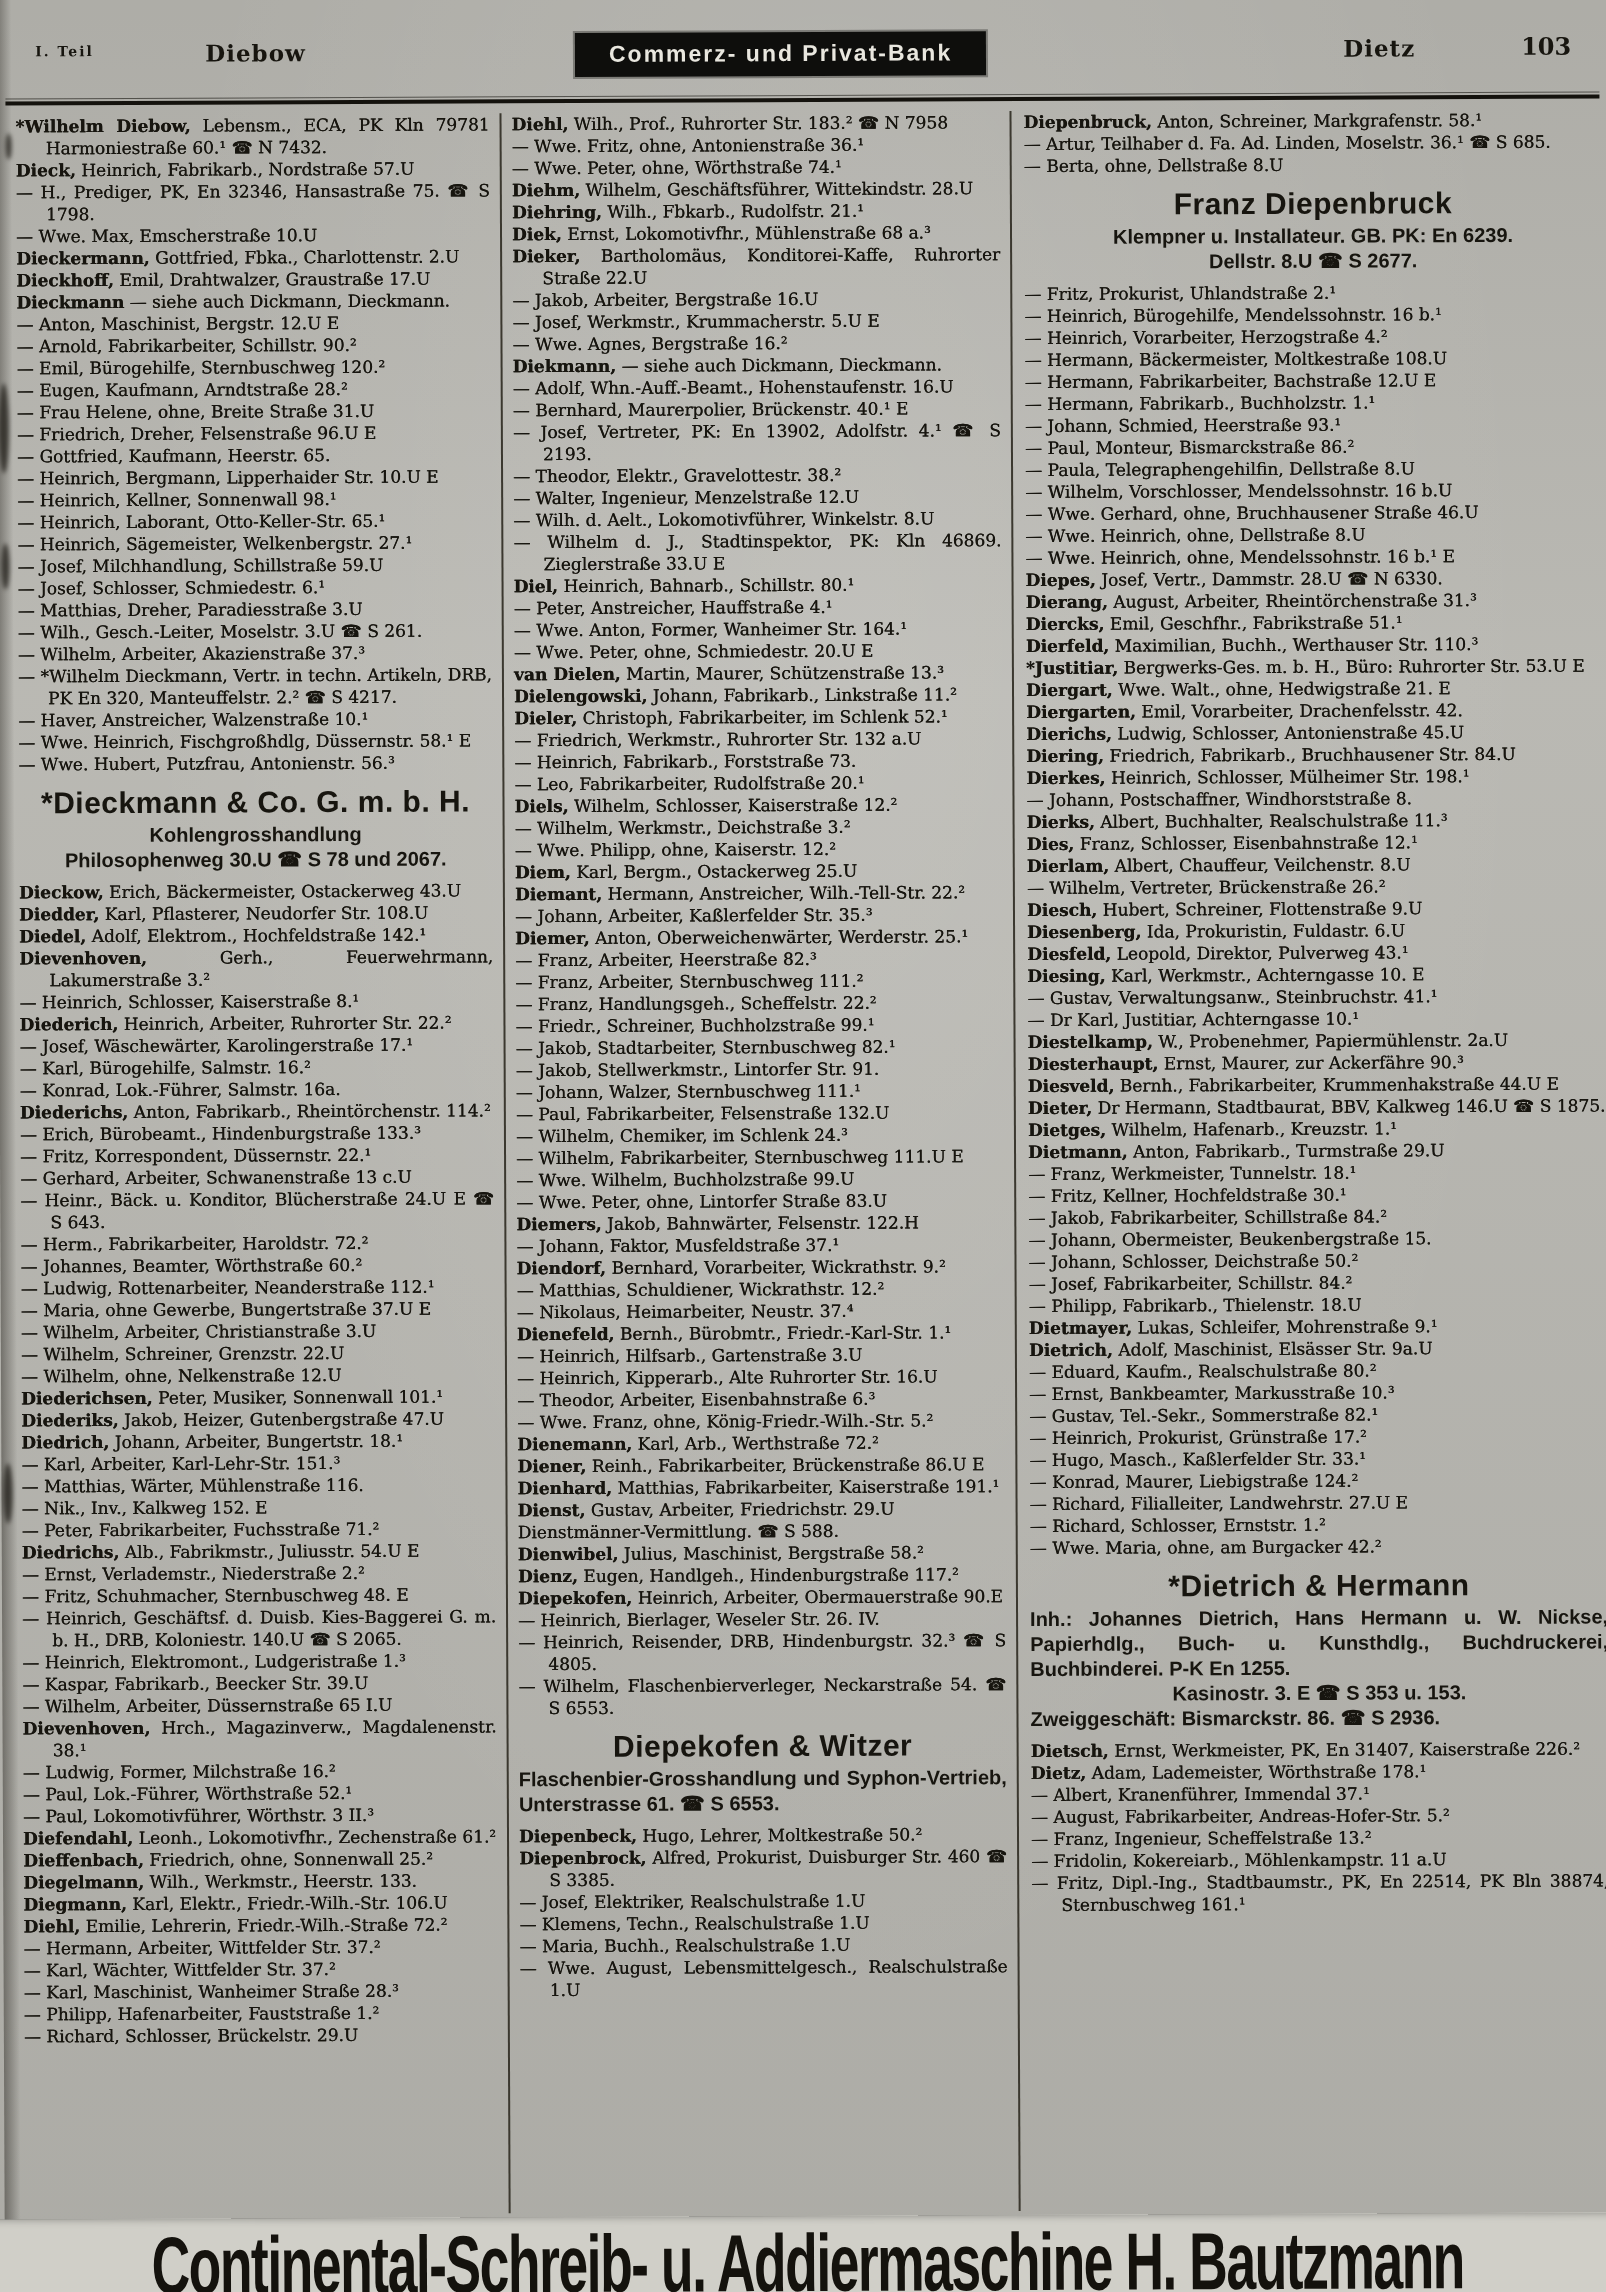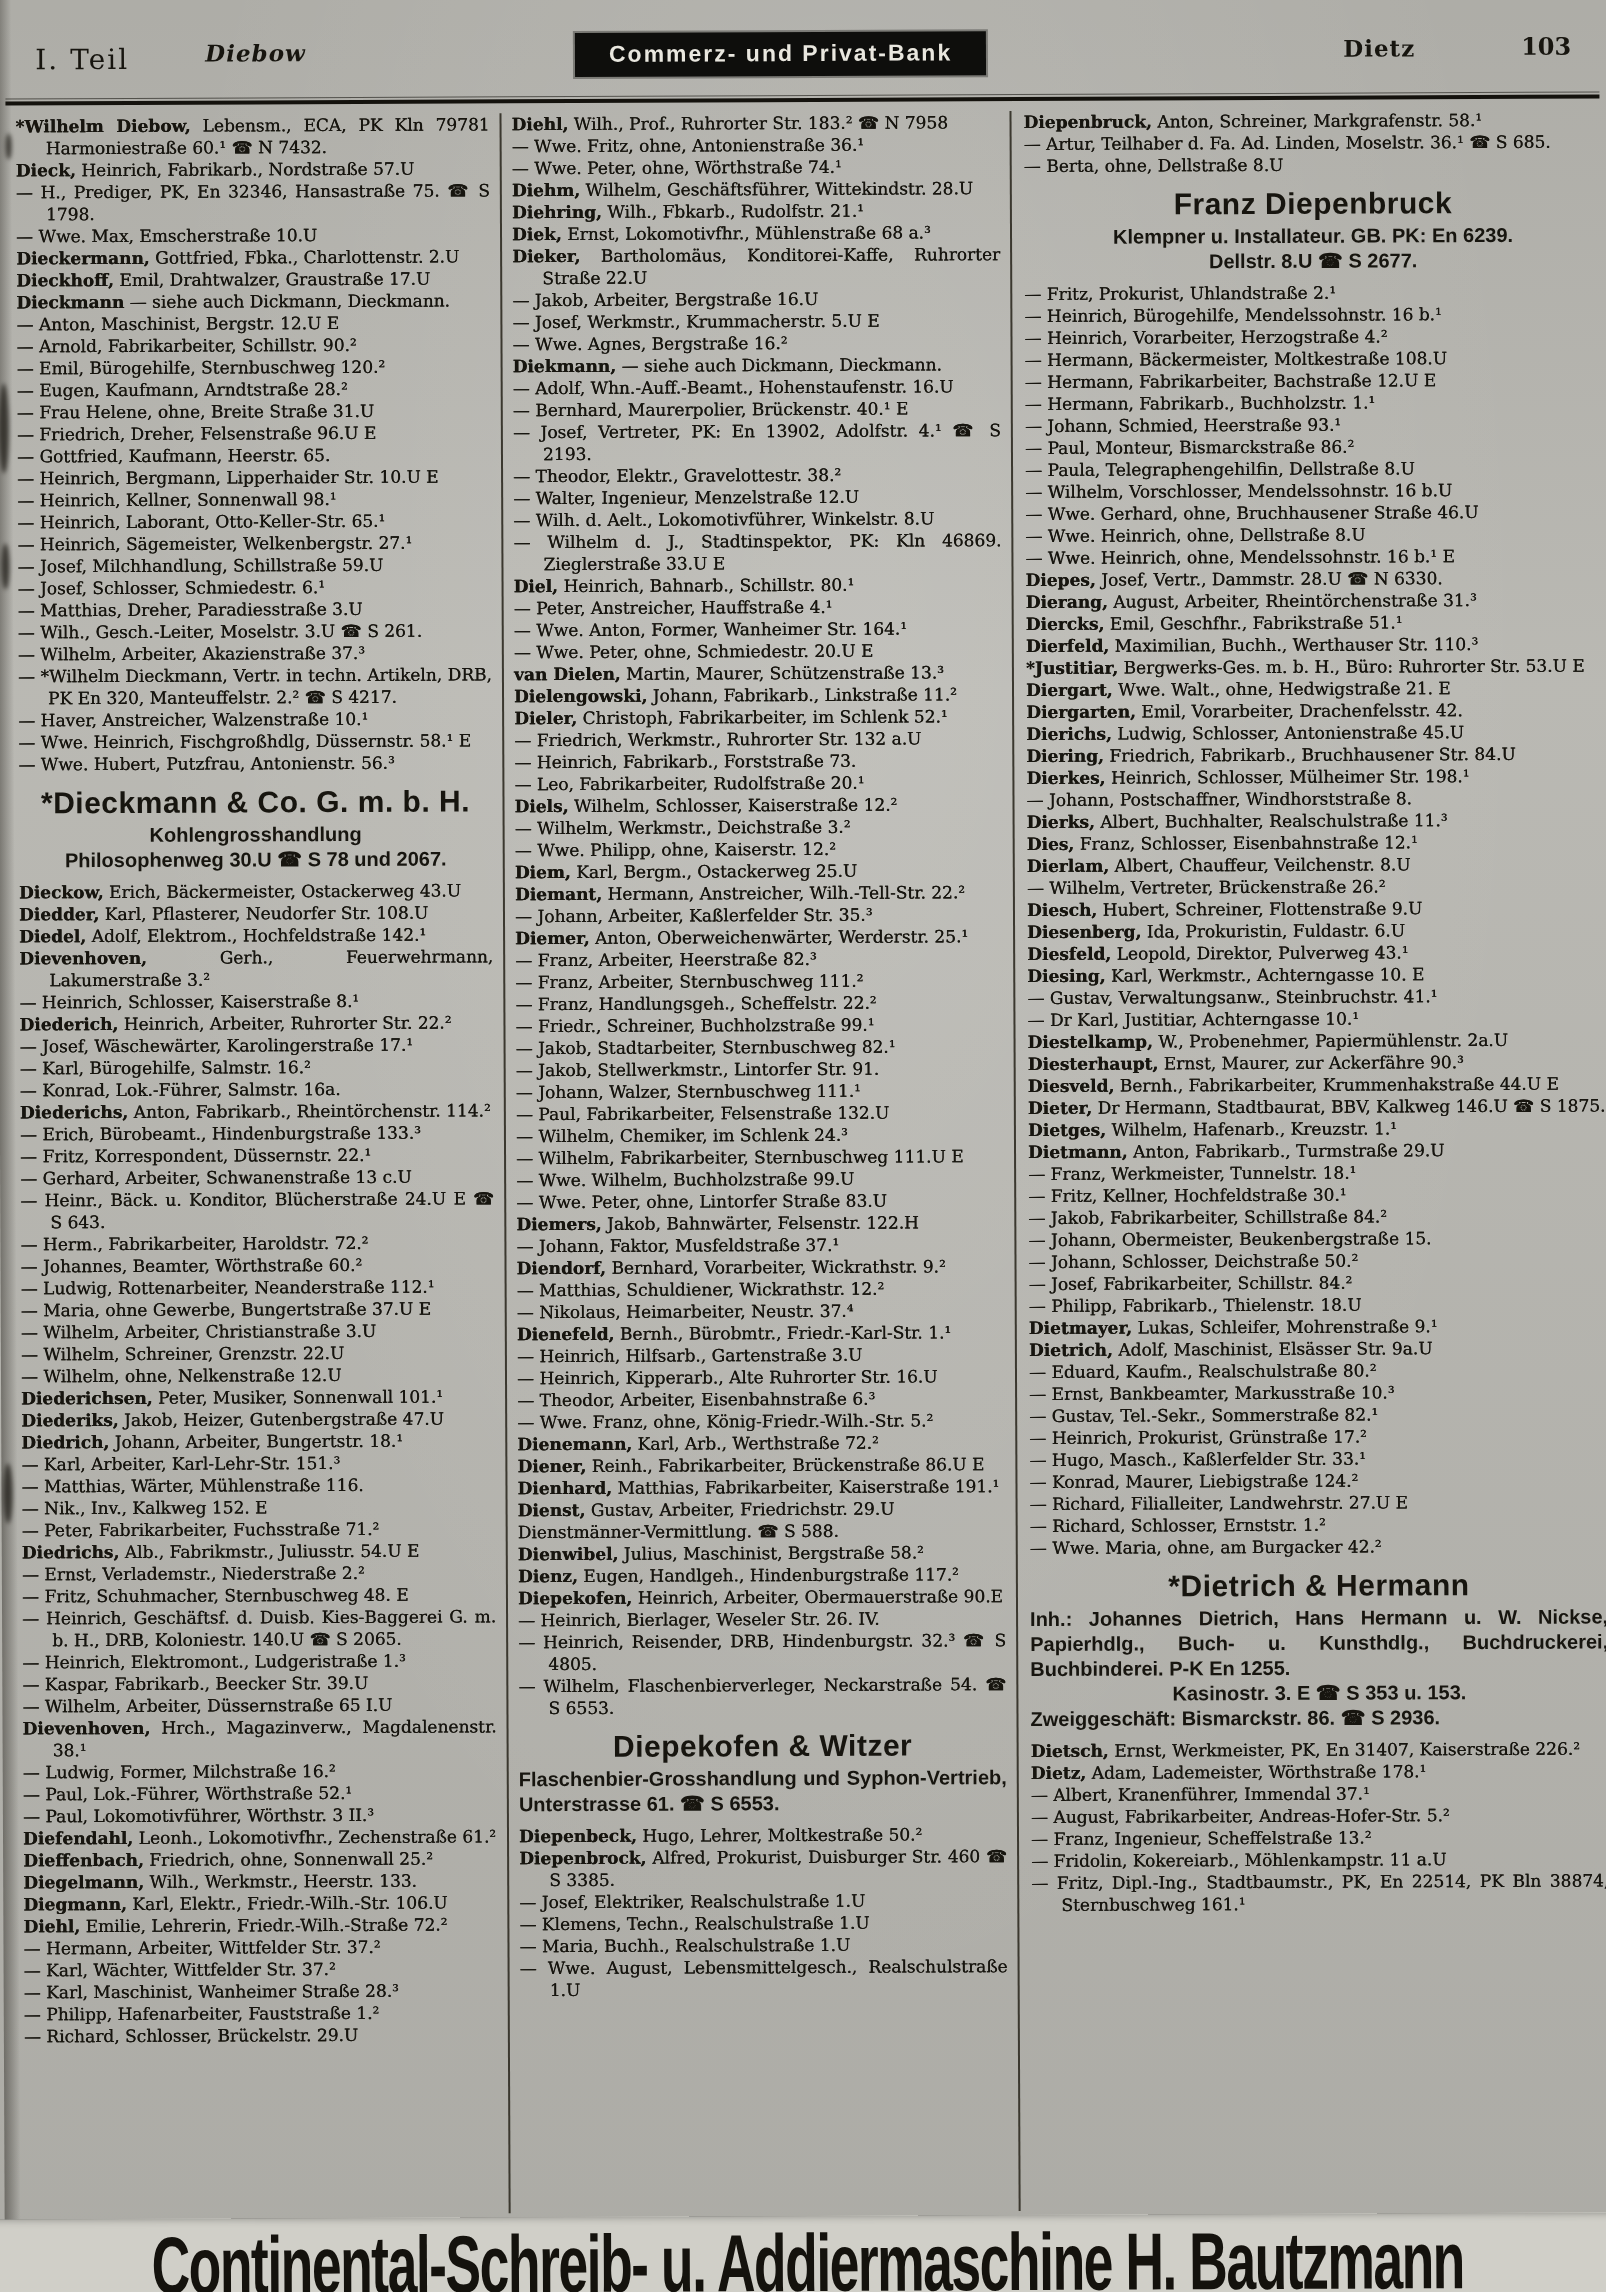--- a/index.html
+++ b/index.html
@@ -22,22 +22,22 @@
   .edge-shadow{position:absolute;left:20px;top:0;bottom:0;width:16px;
     background:linear-gradient(90deg, rgba(35,32,26,0.45), rgba(35,32,26,0));}
   .smudge{position:absolute;background:rgba(28,25,20,0.75);border-radius:50%;filter:blur(2px);}
   .s1{left:22px;top:400px;width:10px;height:90px;}
   .s2{left:24px;top:560px;width:8px;height:46px;}
   .s3{left:22px;top:1480px;width:9px;height:60px;}
   .s4{left:30px;top:150px;width:6px;height:26px;}
 
   
   .header{position:absolute;top:52px;left:60px;right:46px;height:52px;}
-  .h-part{position:absolute;left:0;top:8px;font-size:28px;font-weight:normal;letter-spacing:2px;}
-  .h-name-left{position:absolute;left:170px;top:5px;font-size:23px;font-weight:bold;letter-spacing:1px;font-style:italic;}
+  .h-part{position:absolute;left:0;top:8px;font-size:14px;font-weight:bold;letter-spacing:2px;}
+  .h-name-left{position:absolute;left:170px;top:5px;font-size:23px;font-weight:bold;letter-spacing:1px;}
   .bank-box{position:absolute;left:50%;transform:translateX(-56%);top:0;
     background:#0e0e0c;color:#e9e7df;padding:8px 34px 9px;
     font-family:"Liberation Sans", sans-serif;font-weight:bold;font-size:23px;letter-spacing:2px;
     box-shadow:0 0 0 2px rgba(20,20,18,0.35);}
   .h-name-right{position:absolute;right:160px;top:5px;font-size:23px;font-weight:bold;letter-spacing:1px;margin-left:44px;}
   .h-page{position:absolute;right:4px;top:3px;font-size:24px;font-weight:bold;}
   .rule{position:absolute;left:30px;right:22px;top:118px;height:4px;background:#14120d;}
   .rule:after{content:"";position:absolute;left:0;right:0;top:-3px;height:1px;background:#14120d;opacity:.6;}
 
   

